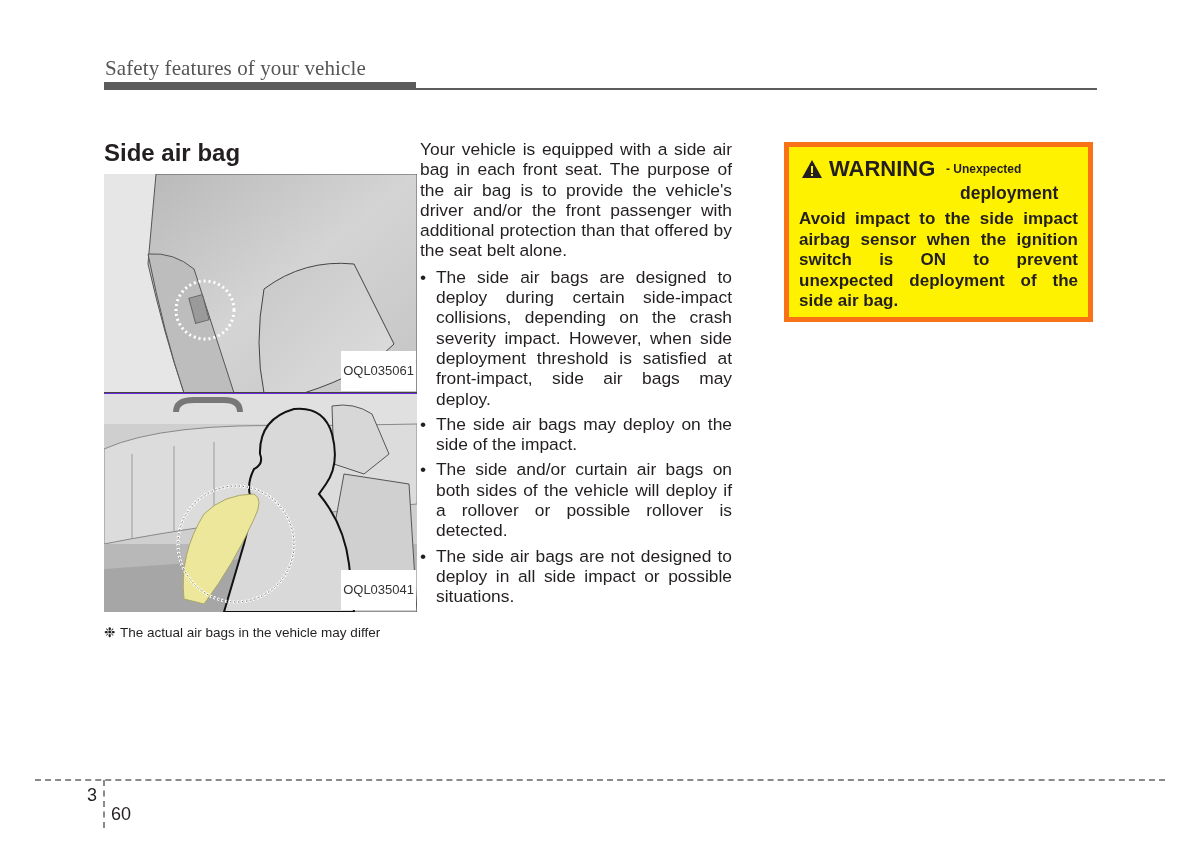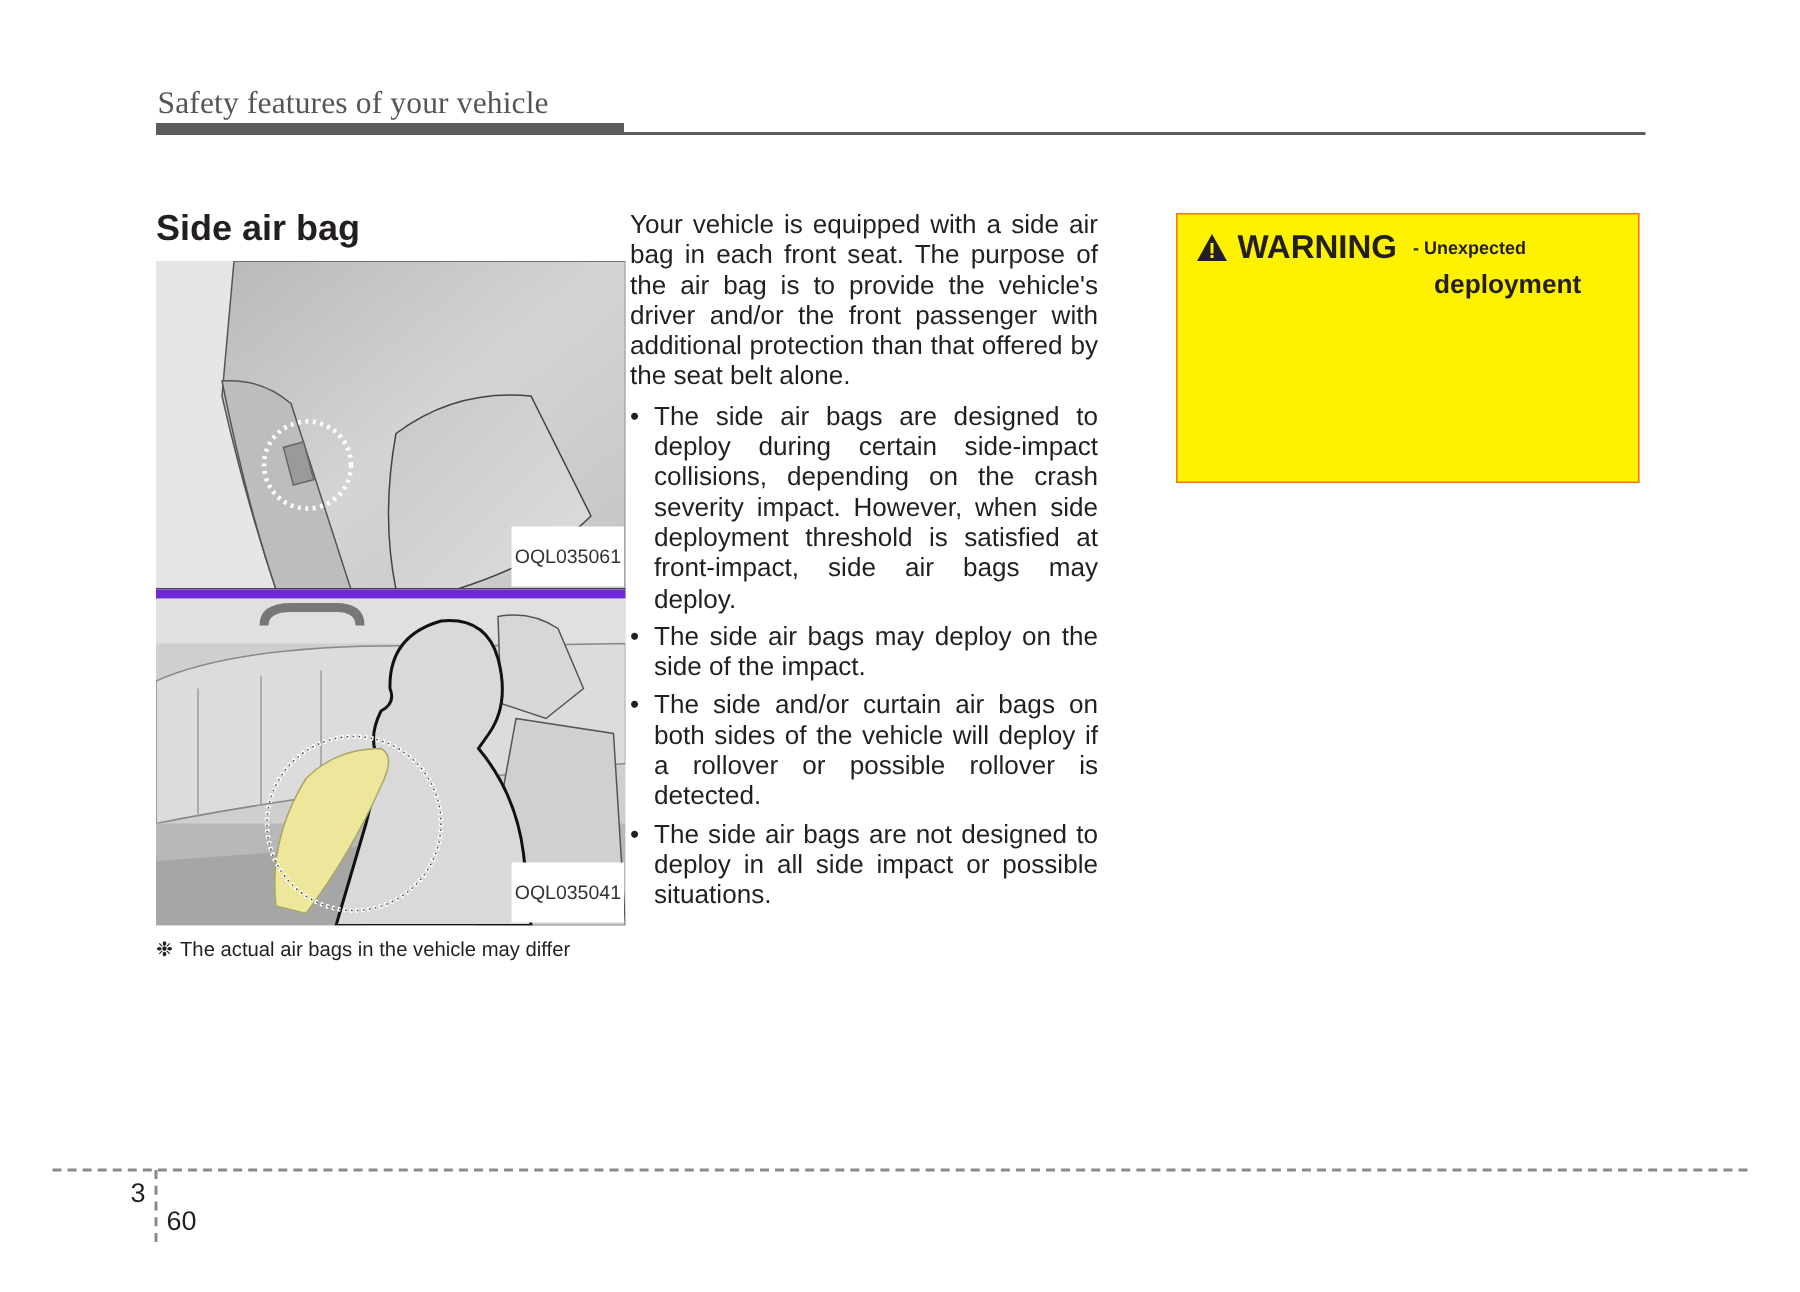--- a/index.html
+++ b/index.html
@@ -18,21 +18,21 @@
     .header-bar-thin {
       position: absolute; left: 416px; top: 88px; width: 681px; height: 2px; background: #5c5c5c;
     }
     .section-title {
       position: absolute; left: 104px; top: 139px; font-size: 24px; font-weight: bold; color: #231f20;
     }
     .figure {
       position: absolute; left: 104px; width: 313px; background: #d9d9d9; overflow: hidden;
     }
     .fig1 { top: 174px; height: 219px; }
-    .fig2 { top: 393px; height: 218px; border-top: 6px solid #6d28d9; }
+    .fig2 { top: 393px; height: 218px; border-top: 1px solid #6d28d9; }
     .fig-code {
       position: absolute; right: 1px; bottom: 2px; background: #ffffff; color: #333;
       font-size: 13px; padding: 12px 2px; line-height: 16px;
     }
     .fig-line { position: absolute; left: 104px; width: 313px; height: 1px; background: #444; top: 392px; }
     .footnote {
       position: absolute; left: 104px; top: 622px; width: 320px; font-size: 13.5px; line-height: 21px; color: #231f20;
     }
     .footnote .mark { display: inline-block; width: 16px; }
     .footnote .indent { padding-left: 17px; display: block; }
@@ -41,21 +41,21 @@
       position: absolute; left: 420px; top: 139px; width: 312px; font-size: 17.4px; line-height: 20.3px; color: #231f20;
       text-align: justify;
     }
     .body-col p { margin: 0 0 6px 0; }
     .bullets { list-style: none; margin: 0; padding: 0; }
     .bullets li { position: relative; padding-left: 16px; margin-bottom: 5px; }
     .bullets li .dot { position: absolute; left: 0; top: 0; }
 
     .warning {
       position: absolute; left: 784px; top: 142px; width: 309px; height: 180px; background: #fff200;
-      border: 1px solid #f97316; box-sizing: border-box; padding: 10px 10px 0 10px;
+      border: 5px solid #f97316; box-sizing: border-box; padding: 10px 10px 0 10px;
     }
     .warn-head { position: relative; height: 42px; }
     .warn-icon { position: absolute; left: 2px; top: 2px; width: 22px; height: 20px; }
     .warn-word { position: absolute; left: 30px; top: -1px; font-size: 22px; font-weight: bold; color: #231f20; }
     .warn-sub1 { position: absolute; left: 147px; top: 5px; font-size: 12px; font-weight: bold; color: #231f20; }
     .warn-sub2 { position: absolute; left: 161px; top: 26px; font-size: 17.5px; font-weight: bold; color: #231f20; }
     .warn-body { margin-top: 10px; font-size: 17px; font-weight: bold; line-height: 20.5px; text-align: justify; color: #231f20; }
 
     .footer-dash {
       position: absolute; left: 35px; top: 779px; width: 1130px; height: 0; border-top: 2px dashed #8a8a8a;
@@ -142,20 +142,21 @@
   <div class="warn-head">
     <svg class="warn-icon" viewBox="0 0 22 20">
       <path d="M11 1 L21 19 L1 19 Z" fill="#231f20"></path>
       <rect x="10" y="7" width="2" height="7" fill="#fff200"></rect>
       <rect x="10" y="15" width="2" height="2" fill="#fff200"></rect>
     </svg>
     <span class="warn-word">WARNING</span>
     <span class="warn-sub1">- Unexpected</span>
     <span class="warn-sub2">deployment</span>
   </div>
+  <div class="warn-body">Avoid impact to the side impact airbag sensor when the ignition switch is ON to prevent unexpected deployment of the side air bag.</div>
 </div>
 
 <div>
   <div class="footer-dash"></div>
   <div class="footer-vdash"></div>
   <span class="chapter-num">3</span>
   <span class="page-num">60</span>
 </div>
 
 </body></html>

